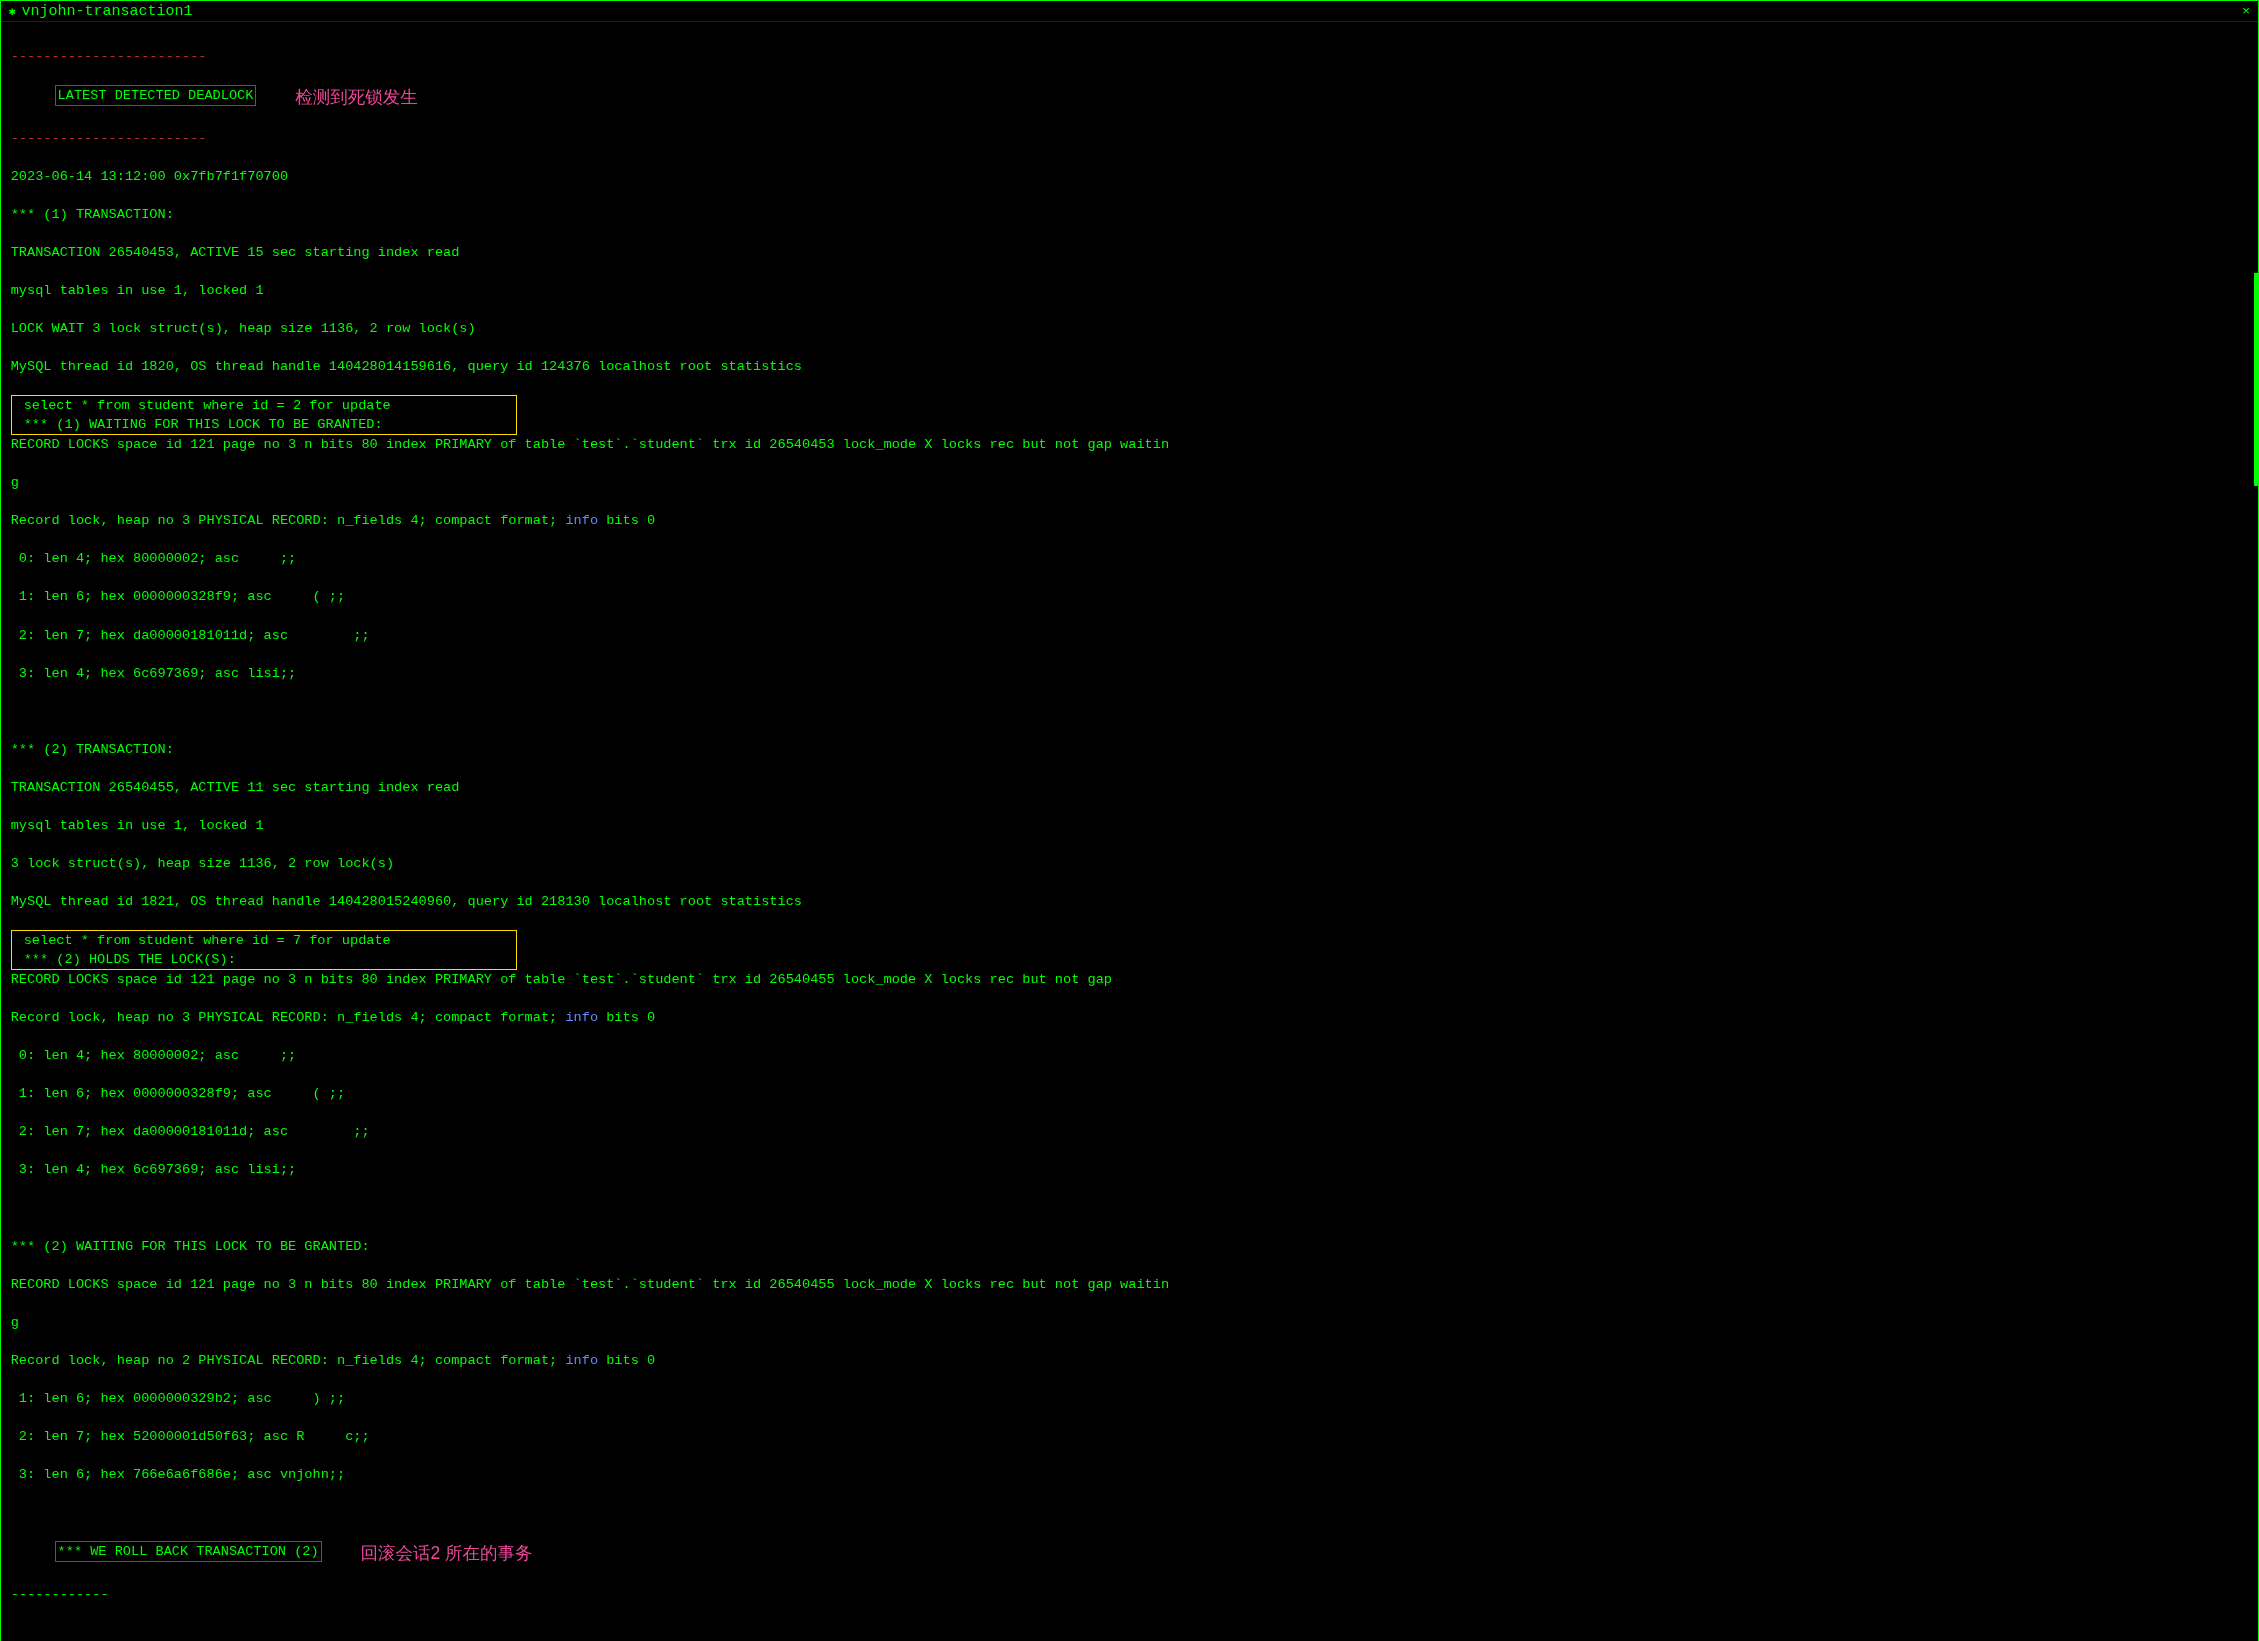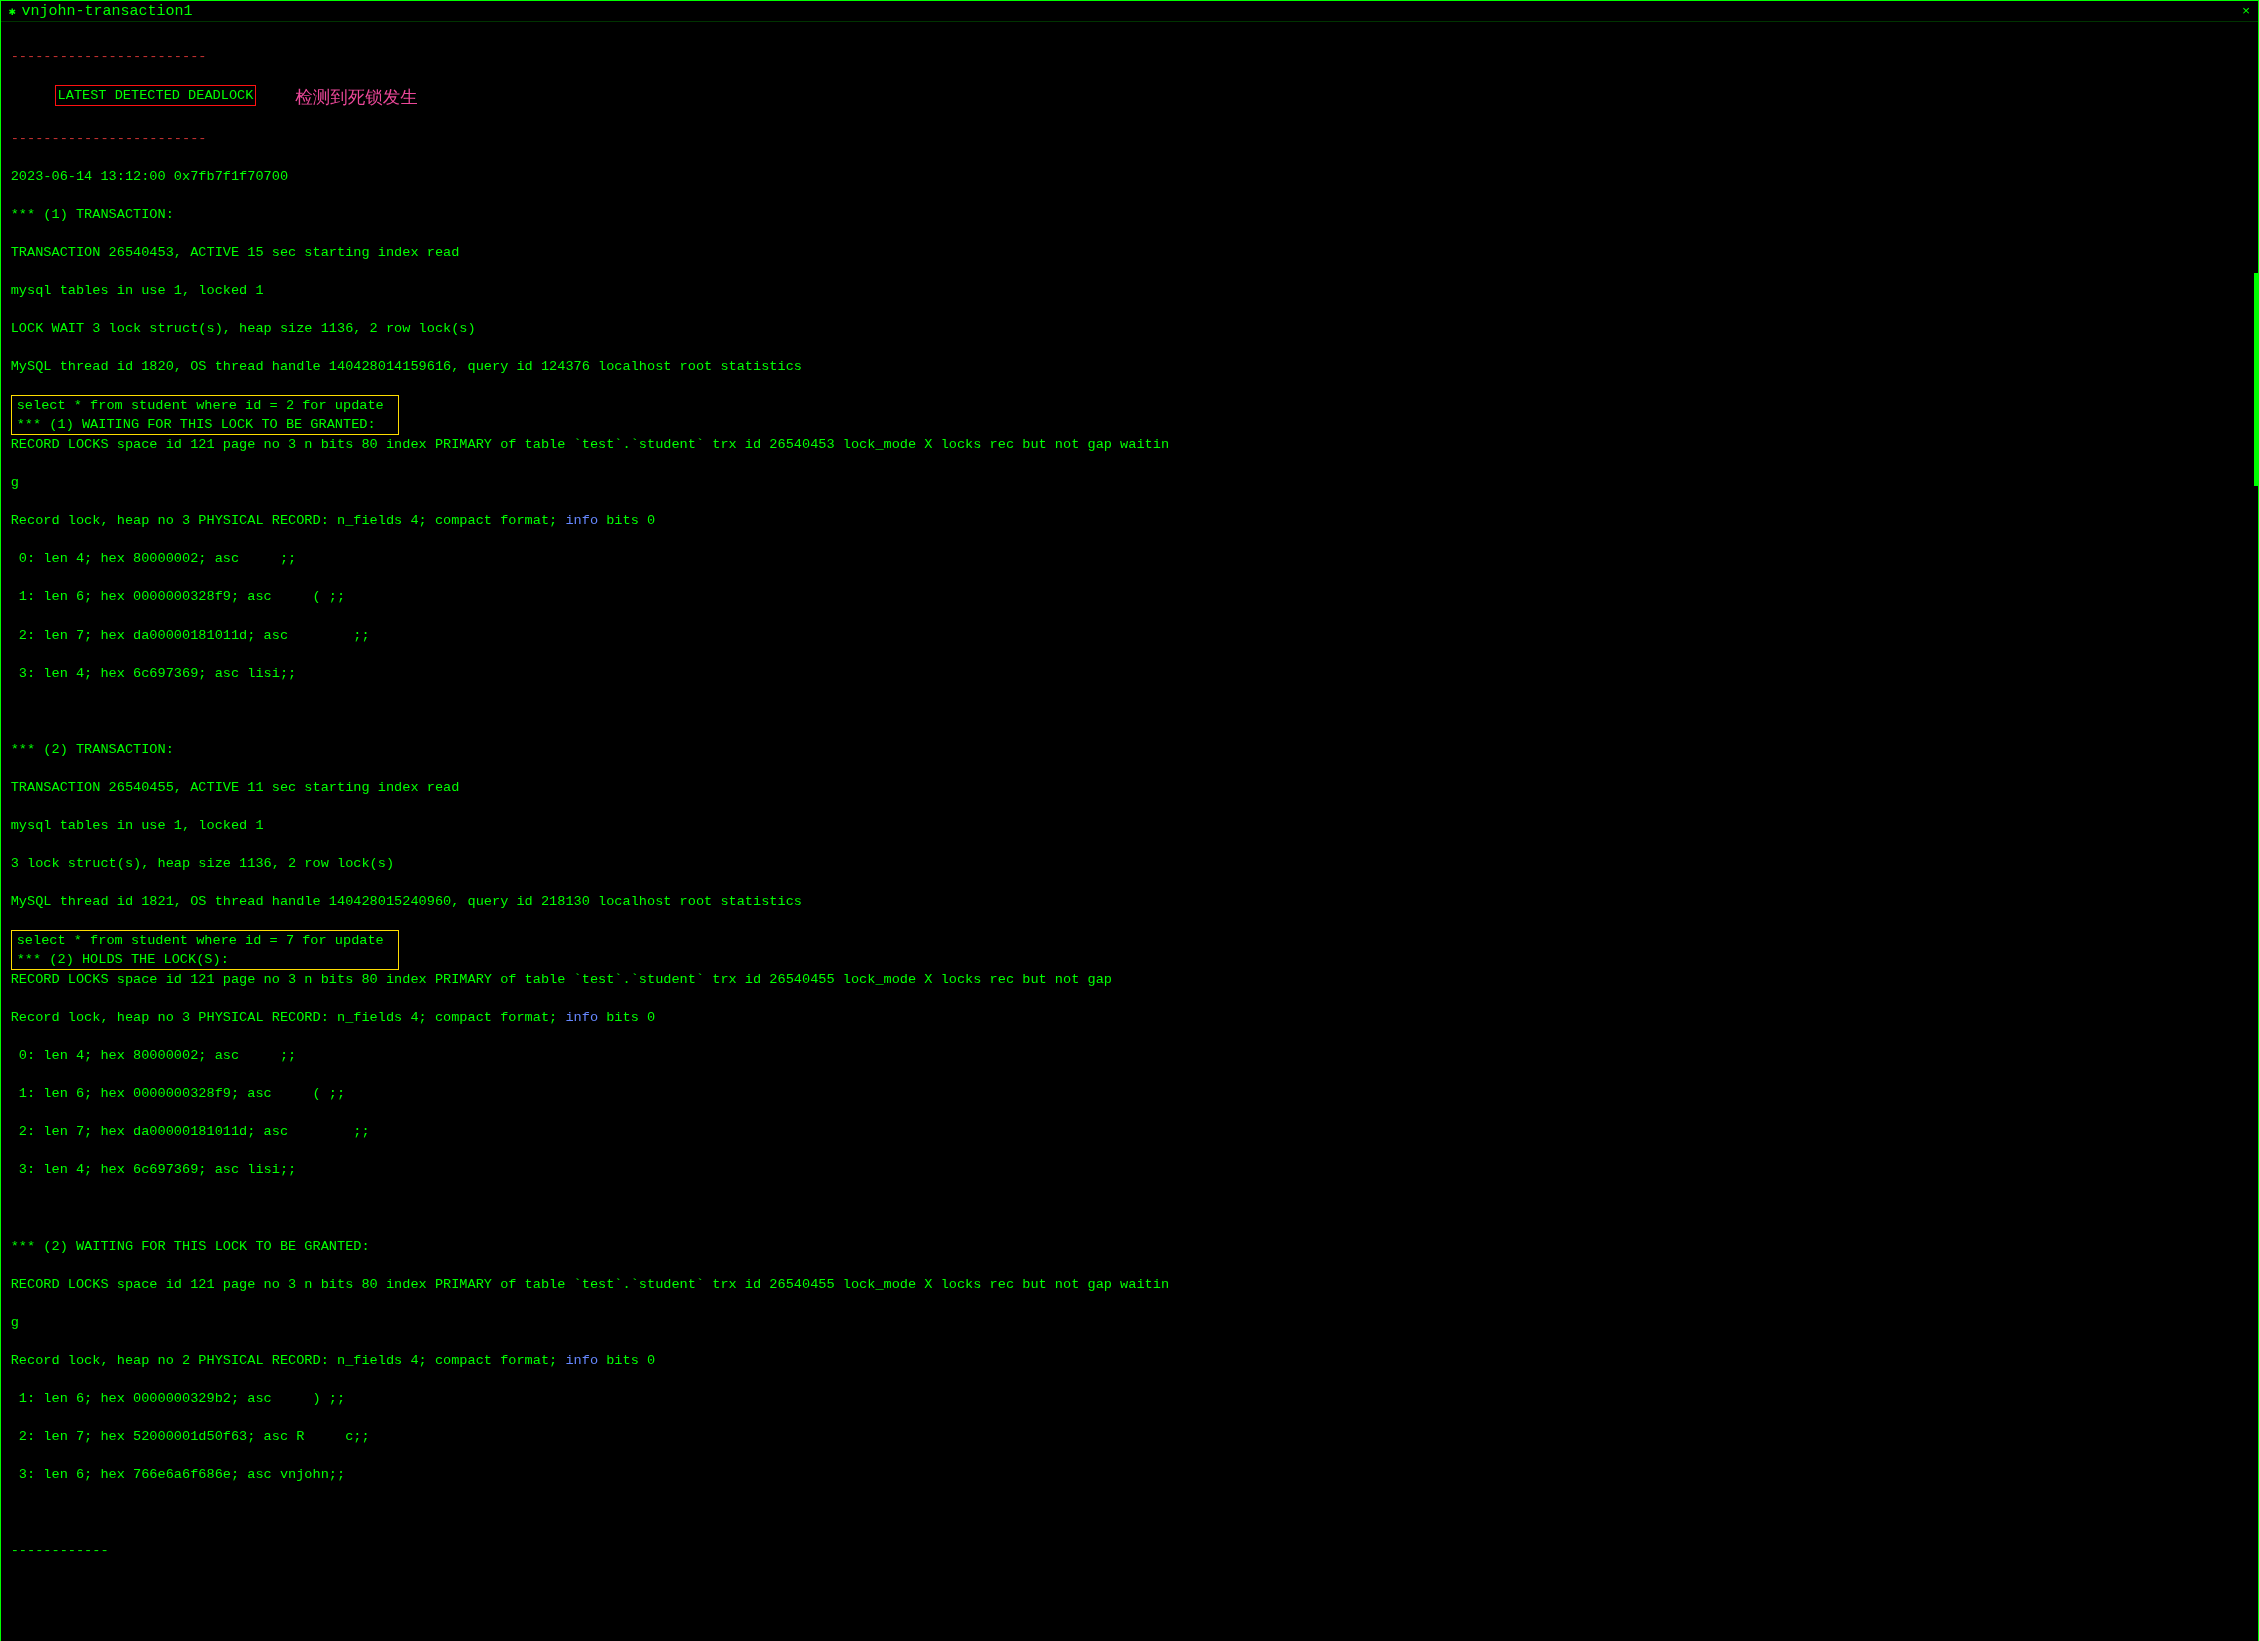--- a/index.html
+++ b/index.html
@@ -63,22 +63,22 @@
       color: #6688ff;
     }
     .red-box {
       border: 1.9px solid #ff1111;
       display: inline-block;
       padding: 0 1.9px;
     }
     .yellow-box {
       border: 1.9px solid #ffdd00;
       display: inline-block;
-      padding: 0 5px;
-      width: 388px;
+      padding: 0 12px;
+      width: 506px;
     }
     .annotation {
       color: #ec4899;
       font-family: 'Microsoft YaHei', 'SimSun', sans-serif;
       font-size: 17.5px;
       display: inline-block;
       margin-left: 39px;
     }
     .row {
       display: flex;
@@ -139,20 +139,21 @@
 <div class="line"> 3: len 4; hex 6c697369; asc lisi;;</div>
 <div class="line">&nbsp;</div>
 <div class="line">*** (2) WAITING FOR THIS LOCK TO BE GRANTED:</div>
 <div class="line">RECORD LOCKS space id 121 page no 3 n bits 80 index PRIMARY of table `test`.`student` trx id 26540455 lock_mode X locks rec but not gap waitin</div>
 <div class="line">g</div>
 <div class="line"><span>Record lock, heap no 2 PHYSICAL RECORD: n_fields 4; compact format; </span><span class="info-keyword">info</span><span> bits 0</span></div>
 <div class="line"> 1: len 6; hex 0000000329b2; asc     ) ;;</div>
 <div class="line"> 2: len 7; hex 52000001d50f63; asc R     c;;</div>
 <div class="line"> 3: len 6; hex 766e6a6f686e; asc vnjohn;;</div>
 <div class="line">&nbsp;</div>
+<div class="row"><span class="red-box"><span>*** WE ROLL BACK TRANSACTION (2)</span></span><span class="annotation">回滚会话2 所在的事务</span></div>
 <div class="line">------------</div>
 
 
   </div>
 
   <div class="scrollbar"></div>
 
 </div>
 
 

